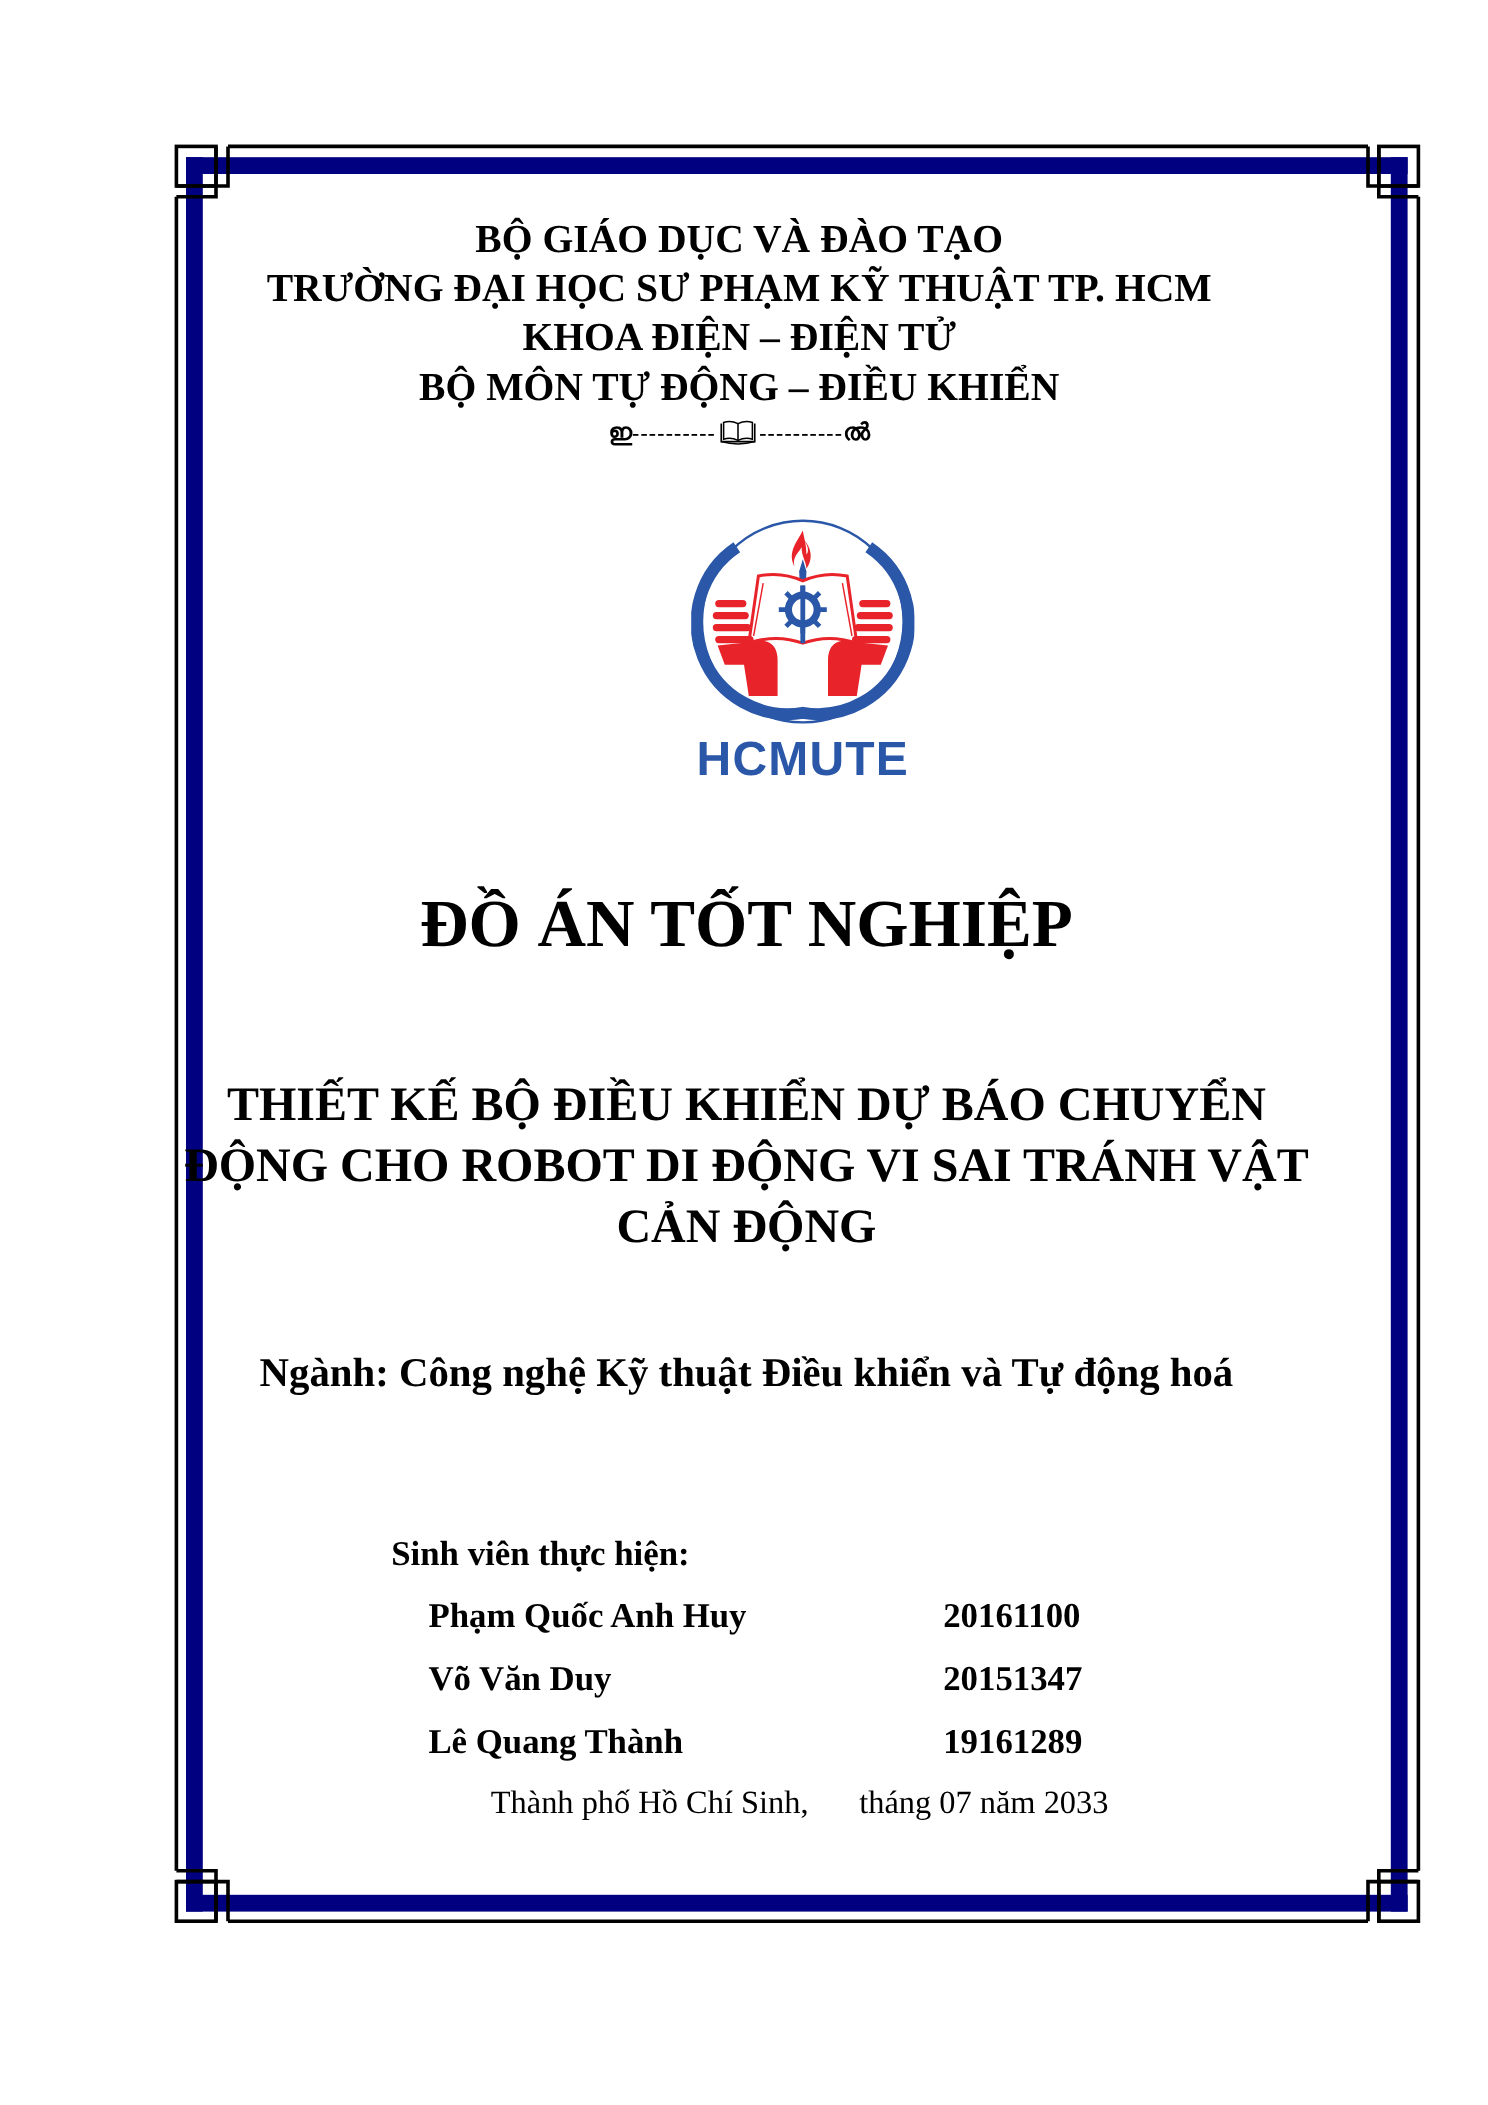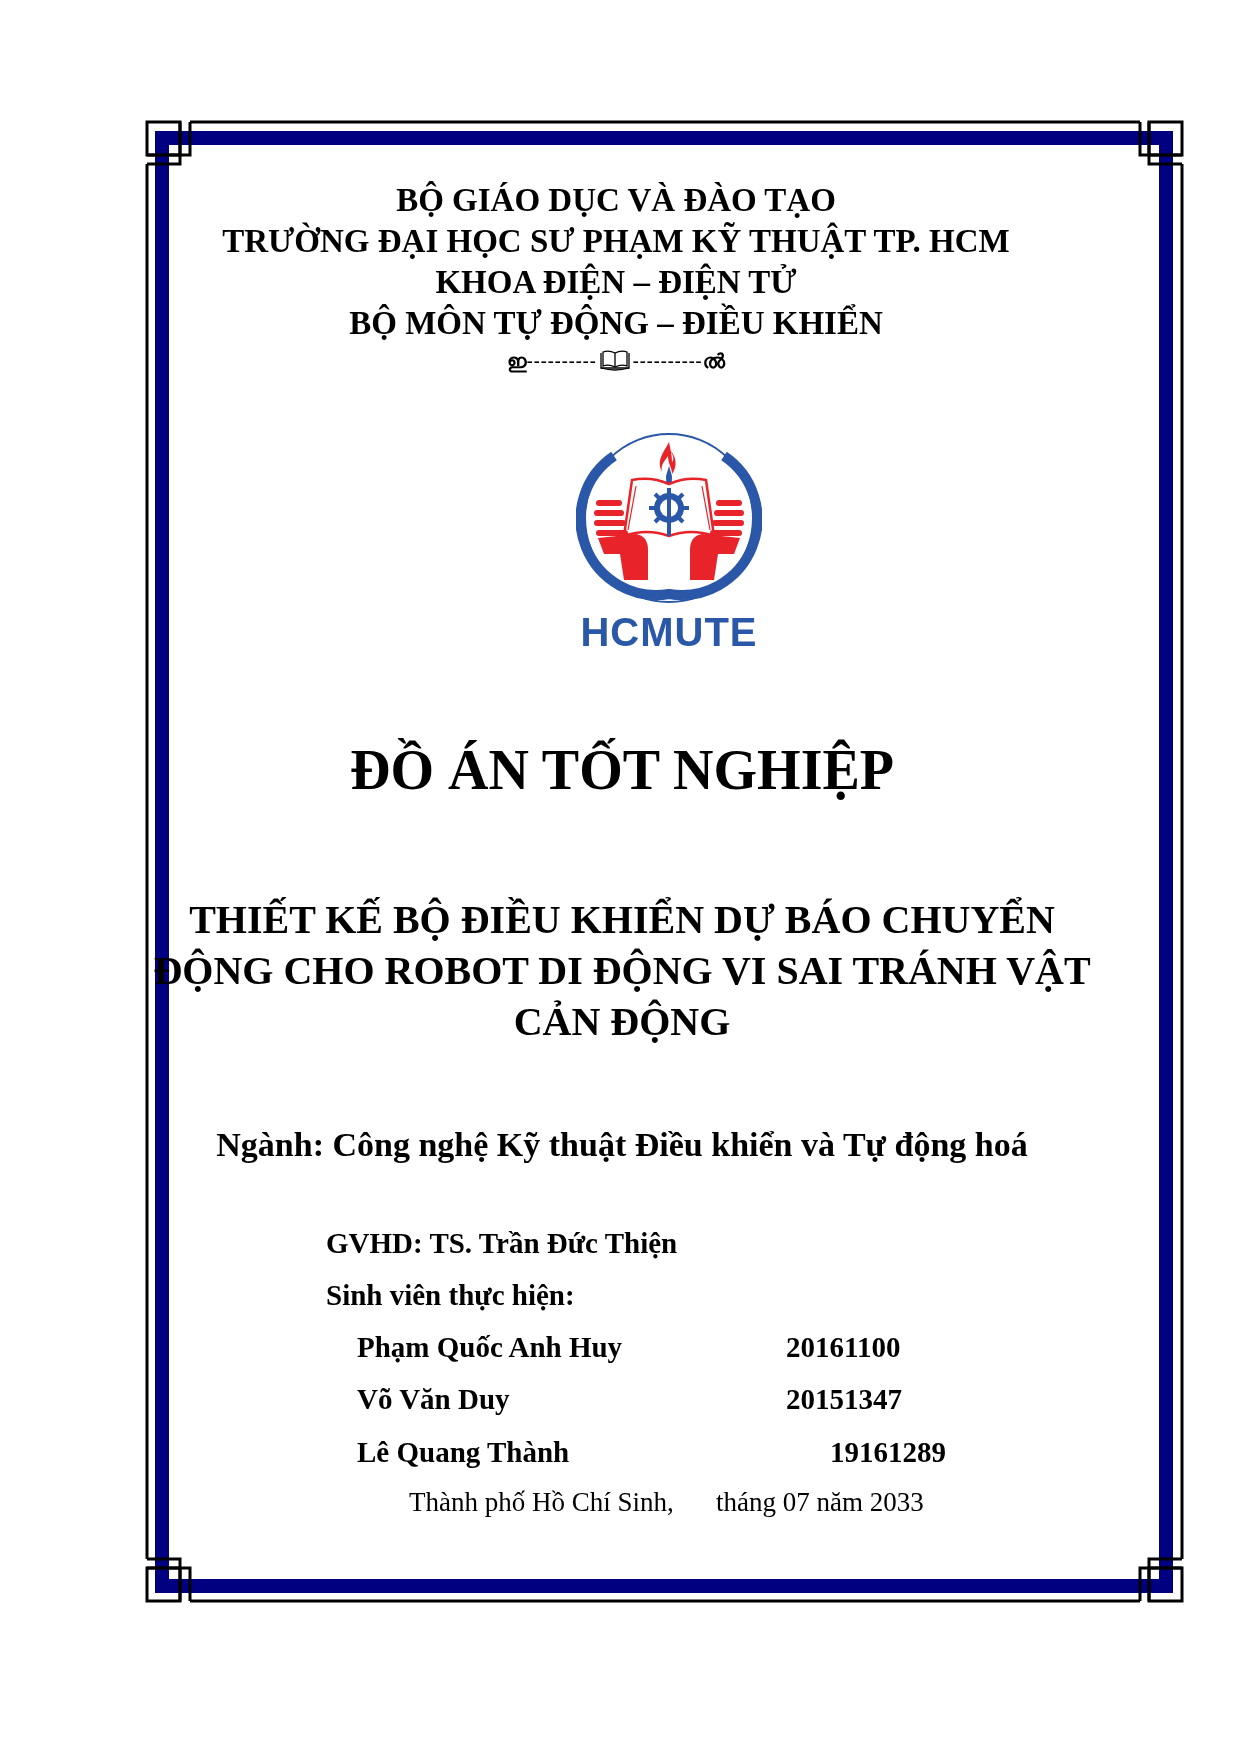--- a/index.html
+++ b/index.html
@@ -138,28 +138,27 @@
   </svg>
 
   <div class="line main-title" style="left:2px;">ĐỒ ÁN TỐT NGHIỆP</div>
 
   <div class="line thesis-title" style="top:894px; left:2px;">THIẾT KẾ BỘ ĐIỀU KHIỂN DỰ BÁO CHUYỂN</div>
   <div class="line thesis-title" style="top:945px; left:2px;">ĐỘNG CHO ROBOT DI ĐỘNG VI SAI TRÁNH VẬT</div>
   <div class="line thesis-title" style="top:996px; left:2px;">CẢN ĐỘNG</div>
 
   <div class="line major" style="left:2px;">Ngành: Công nghệ Kỹ thuật Điều khiển và Tự động hoá</div>
 
-  <div class="info" style="left:326px; top:1225px;">GVHD: TS. Trần Đức Thiện</div>
   <div class="info" style="left:326px; top:1277px;">Sinh viên thực hiện:</div>
 
   <div class="student-name" style="top:1329px;">Phạm Quốc Anh Huy</div>
   <div class="student-id" style="top:1329px;">20161100</div>
 
   <div class="student-name" style="top:1381px;">Võ Văn Duy</div>
   <div class="student-id" style="top:1381px;">20151347</div>
 
   <div class="student-name" style="top:1434px;">Lê Quang Thành</div>
-  <div class="student-id" style="top:1434px;margin-left:44px;">19161289</div>
+  <div class="student-id" style="top:1434px;">19161289</div>
 
   <div class="place-date" style="left:409px;">Thành phố Hồ Chí Sinh,</div>
   <div class="place-date" style="left:716px;">tháng 07 năm 2033</div>
 
 </div>
 
 </body></html>

